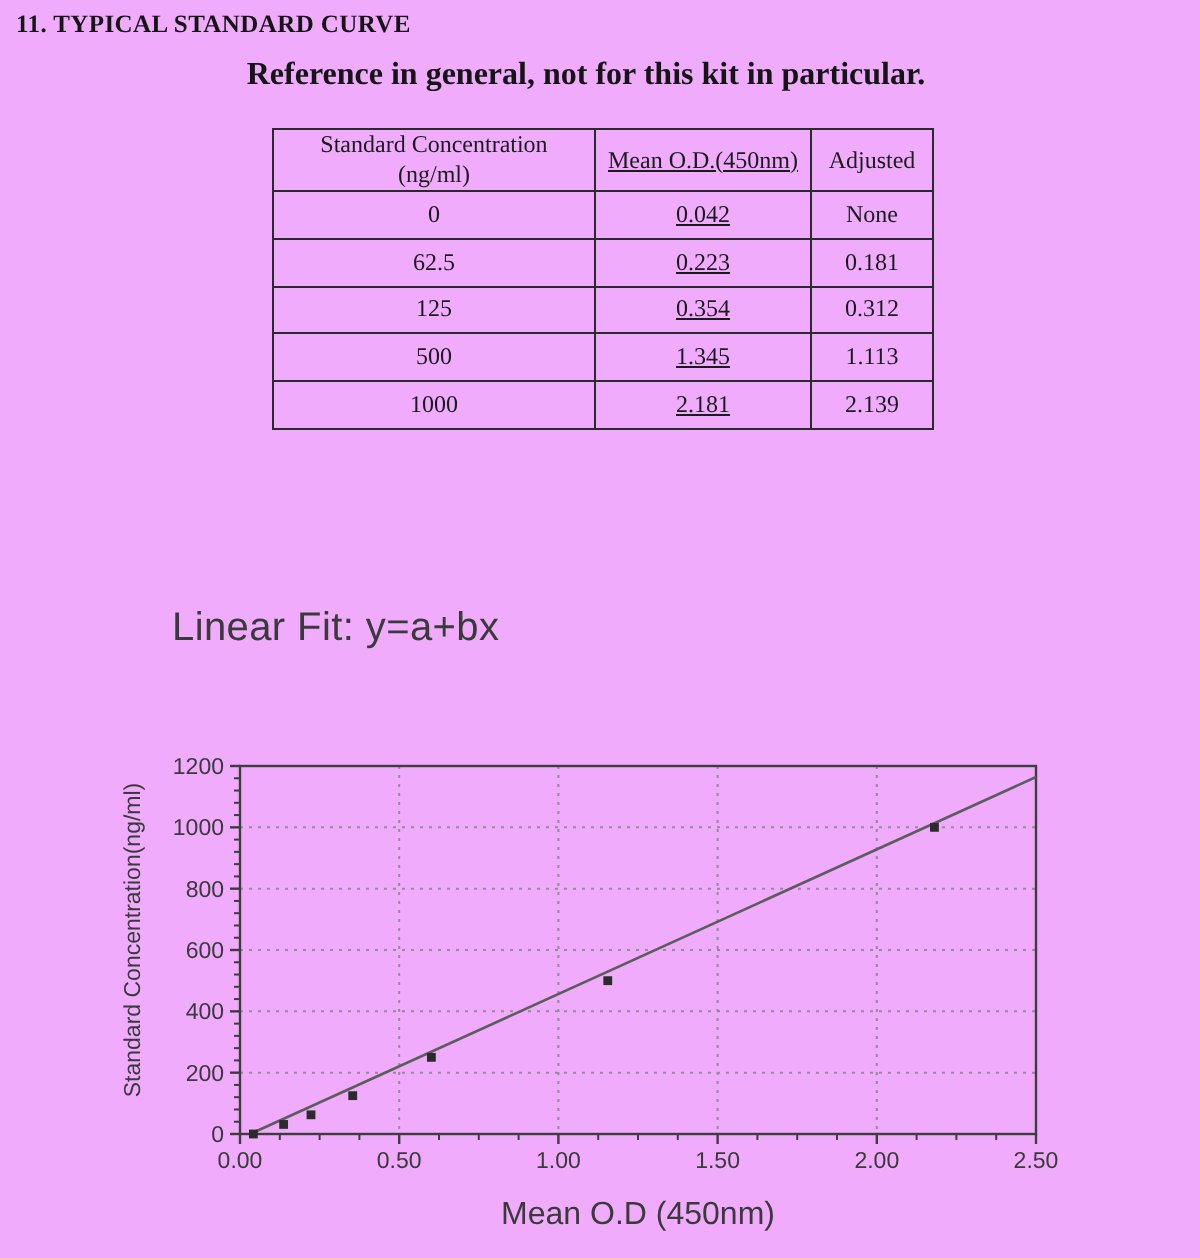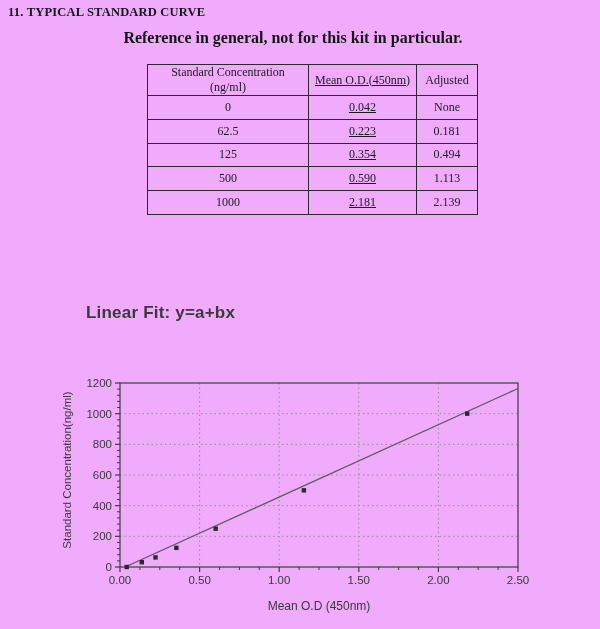--- a/index.html
+++ b/index.html
@@ -4,42 +4,42 @@
 <style>
   html,body{margin:0;padding:0;background:#ffffff;}
   .page{position:relative;width:600px;height:629px;background:#f0abfc;overflow:hidden;
         font-family:"Liberation Serif",serif;color:#151515;}
 
   .doc-title{position:absolute;left:8px;top:5px;font-size:12.5px;font-weight:bold;
              letter-spacing:.2px;}
   .doc-subtitle{position:absolute;left:0;top:29px;width:586px;text-align:center;
                 font-size:16px;font-weight:bold;}
 
-  table.std-table{position:absolute;left:147px;top:64px;border-collapse:collapse;
+  table.std-table{position:absolute;left:136px;top:64px;border-collapse:collapse;
                   font-size:12px;color:#1b1b1b;}
   .std-table th,.std-table td{border:1px solid #2a2a2a;text-align:center;
                   vertical-align:middle;font-weight:normal;padding:0 4px;}
   .std-table th{height:26px;}
   .std-table td{height:22.8px;}
   .std-table .c1{width:152px;}
   .std-table .c2{width:99px;text-decoration:underline;}
   .std-table .c3{width:52px;}
 
   .fit-block{position:absolute;left:86px;top:303px;font-family:"Liberation Sans",sans-serif;
              color:#3a3a3a;}
-  .fit-title{font-size:17px;margin-bottom:9px;letter-spacing:.2px;font-weight:bold;}
+  .fit-title{font-size:20px;margin-bottom:9px;letter-spacing:.2px;}
   .fit-grid{display:grid;grid-template-columns:192px auto;grid-auto-rows:15px;
             font-size:12.3px;}
 
   .chart-wrap{position:absolute;left:0;top:370px;width:600px;height:259px;}
   .ylabel{position:absolute;left:-27px;top:463px;width:190px;height:14px;
           transform:rotate(-90deg);text-align:center;
           font-family:"Liberation Sans",sans-serif;font-size:11.5px;color:#3a3a3a;}
   .xlabel{position:absolute;left:120px;top:599px;width:398px;text-align:center;
-          font-family:"Liberation Sans",sans-serif;font-size:12px;color:#3a3a3a;}
+          font-family:"Liberation Sans",sans-serif;font-size:16px;color:#3a3a3a;}
 
   .grid{stroke:#8f8f8f;stroke-width:1;stroke-dasharray:1.5 3;}
   .frame{fill:none;stroke:#3d3d3d;stroke-width:1.2;}
   .tick{stroke:#3d3d3d;stroke-width:1.2;}
   .tick.minor{stroke-width:1;}
   .ticklabel{font-family:"Liberation Sans",sans-serif;font-size:11.5px;fill:#3a3a3a;}
   .fitline{stroke:#5c5c5c;stroke-width:1.3;}
   .point{fill:#2b2b2b;}
 </style>
 </head>
@@ -66,25 +66,25 @@
           <td class="c3">None</td>
         </tr>
         <tr>
           <td class="c1">62.5</td>
           <td class="c2">0.223</td>
           <td class="c3">0.181</td>
         </tr>
         <tr>
           <td class="c1">125</td>
           <td class="c2">0.354</td>
-          <td class="c3">0.494</td>
+          <td class="c3">0.312</td>
         </tr>
         <tr>
           <td class="c1">500</td>
-          <td class="c2">0.590</td>
+          <td class="c2">1.345</td>
           <td class="c3">1.113</td>
         </tr>
         <tr>
           <td class="c1">1000</td>
           <td class="c2">2.181</td>
           <td class="c3">2.139</td>
         </tr>
       </tbody>
   </table>
 

